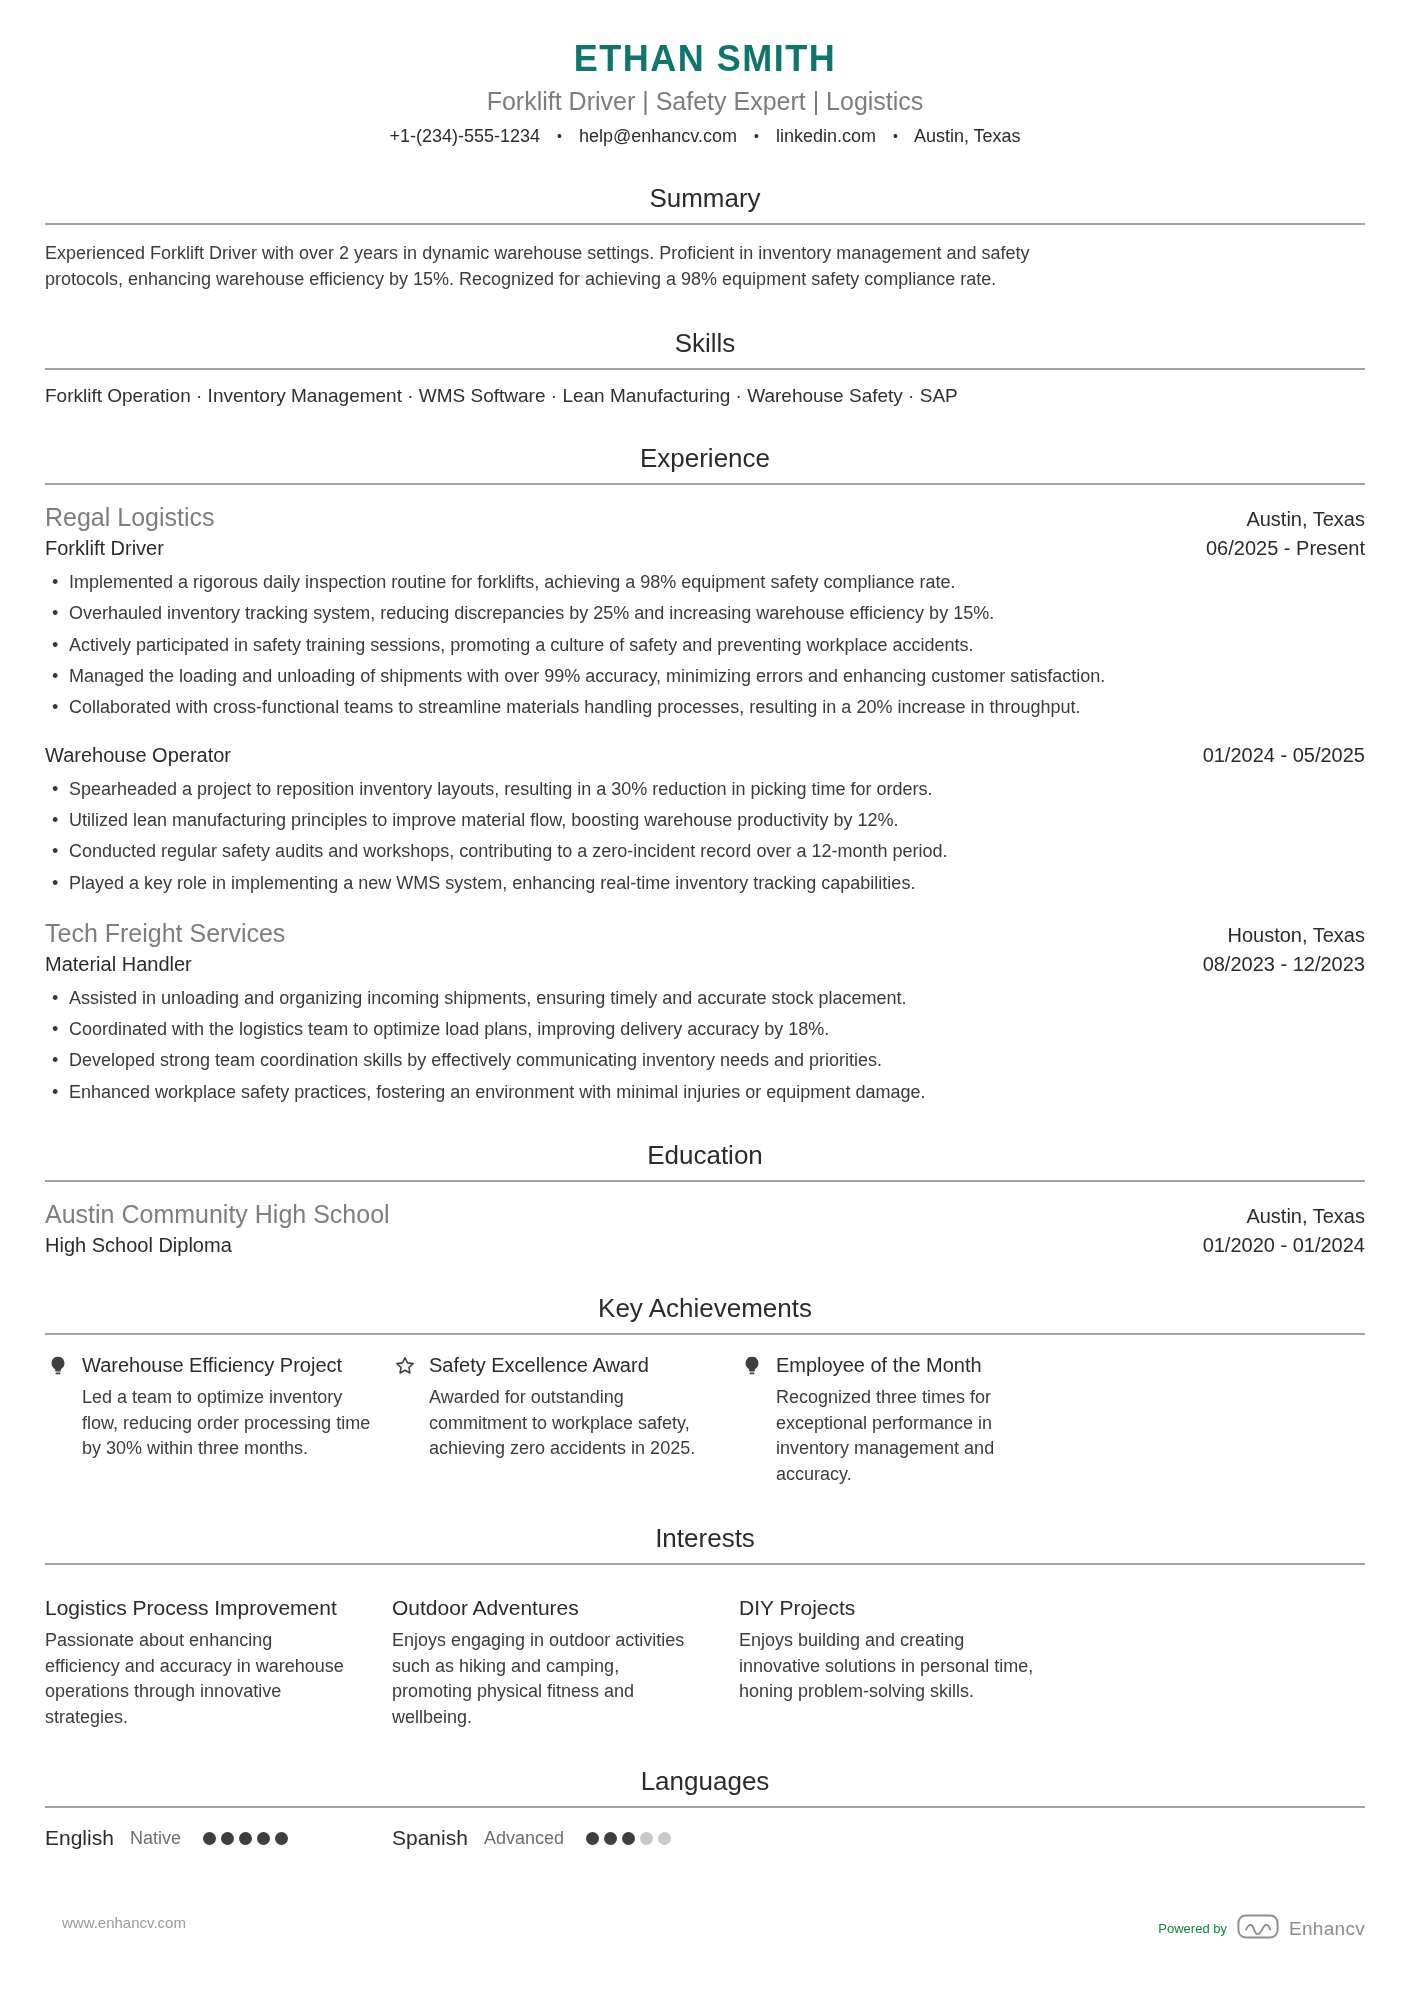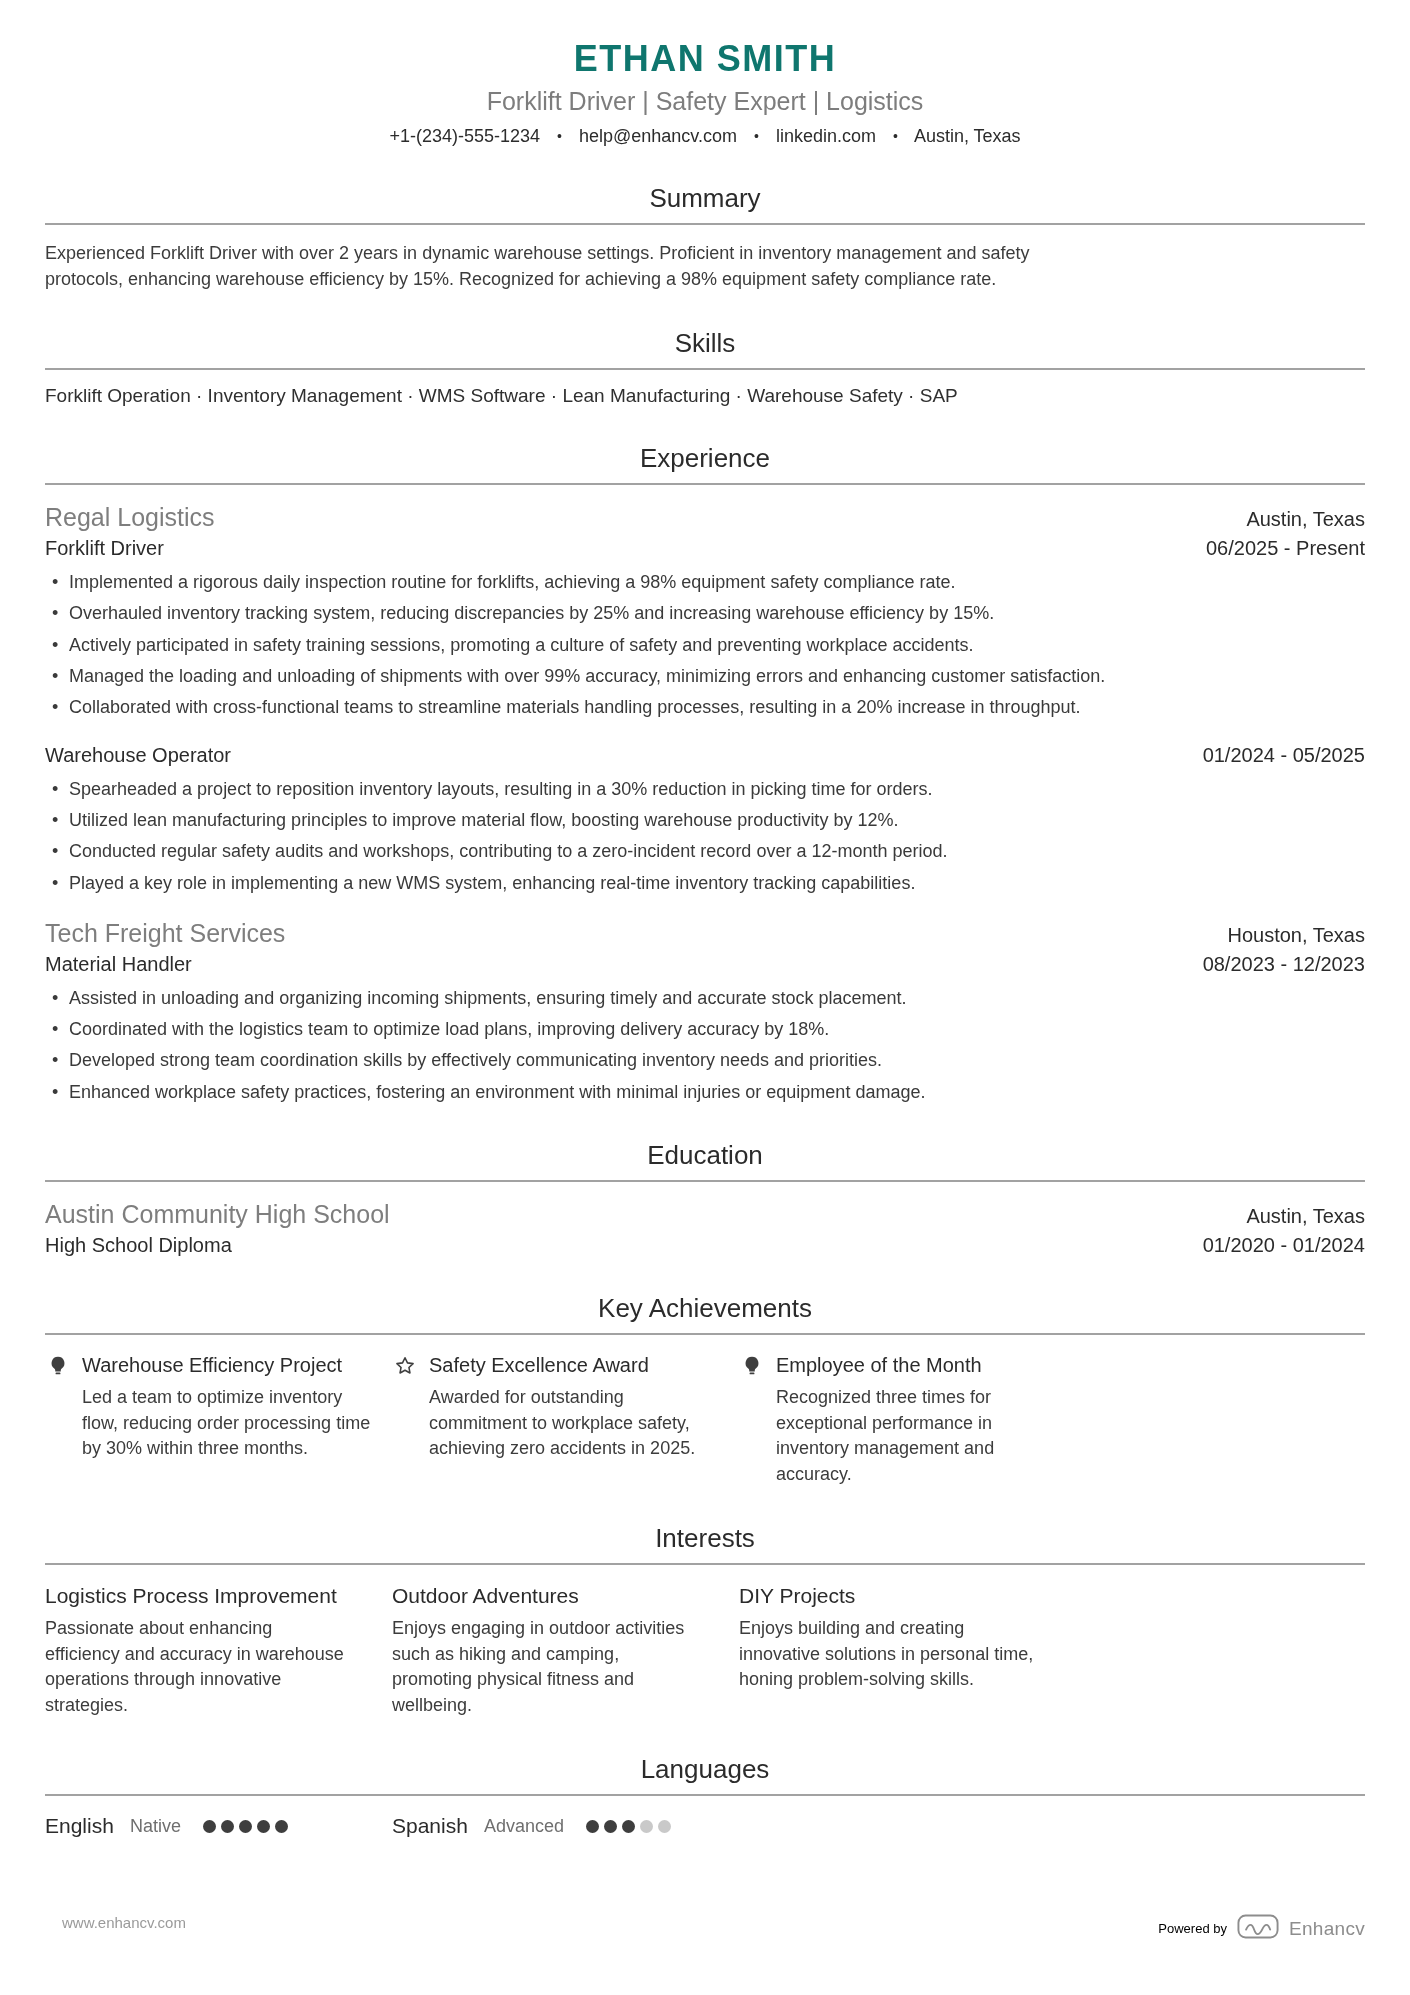--- a/index.html
+++ b/index.html
@@ -107,21 +107,21 @@
   .ach { position: relative; padding-left: 37px; padding-right: 18px; }
   .ach-icon { position: absolute; left: 2px; top: 1px; }
   .item-title { font-size: 20px; color: #2b2b2b; }
   .item-desc {
     margin-top: 8px;
     font-size: 18px;
     line-height: 1.42;
     color: #3c3c3c;
     max-width: 300px;
   }
-  .interest { padding-right: 40px; }
+  .interest { padding-right: 40px; margin-top: 12px; }
   .interest .item-title { font-size: 21px; }
 
   
   .lang-grid {
     margin-top: 18px;
     display: grid;
     grid-template-columns: repeat(3, 347px);
   }
   .lang-item { display: flex; align-items: center; }
   .lang-name { font-size: 21px; color: #2b2b2b; margin-right: 16px; }
@@ -138,21 +138,21 @@
   
   .footer {
     position: absolute;
     left: 62px; right: 45px; bottom: 52px;
     display: flex;
     justify-content: space-between;
     align-items: flex-start;
   }
   .footer-site { font-size: 15px; color: #9a9a9a; text-decoration: none; }
   .powered { display: flex; align-items: center; gap: 10px; }
-  .powered-label { font-size: 13px; color: #000000; }
+  .powered-label { font-size: 13px; color: #15803d; }
   .brand-name { font-size: 19px; color: #8d8d8d; letter-spacing: 0.3px; }
 </style>
 </head>
 <body>
 
 <div class="page">
 
   <header class="resume-header">
     <h1 class="candidate-name">ETHAN SMITH</h1>
     <div class="candidate-title">Forklift Driver | Safety Expert | Logistics</div>

